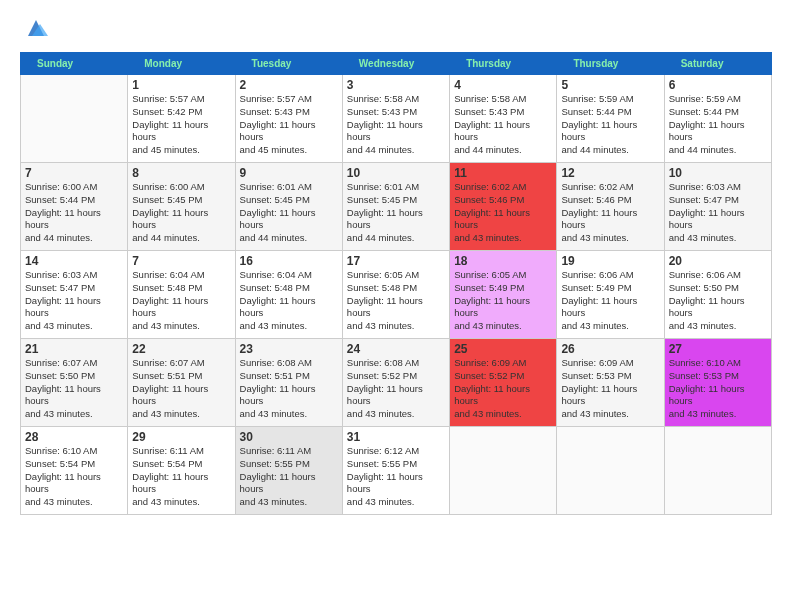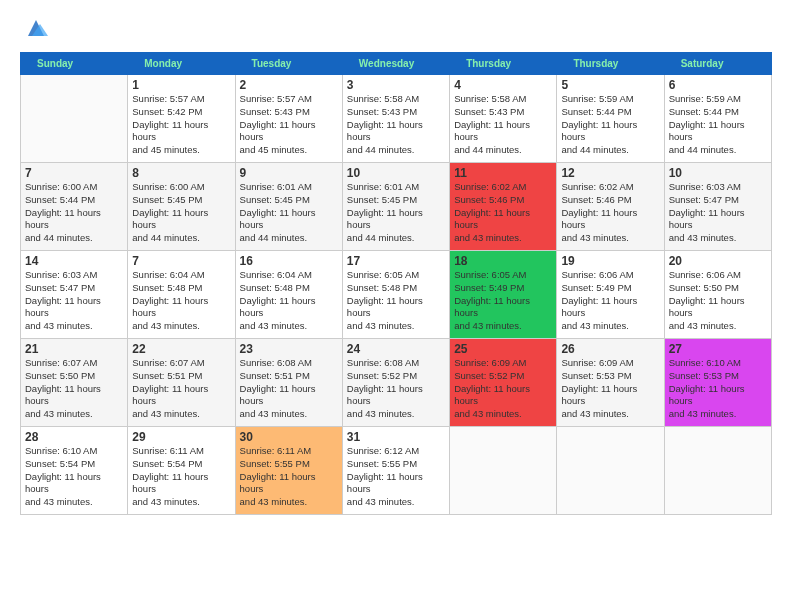--- a/index.html
+++ b/index.html
@@ -190,21 +190,21 @@
             <div class="day-info">Sunrise: 6:04 AM<br>Sunset: 5:48 PM<br>Daylight: 11 hours hours<br>and 43 minutes.</div>
           </td>
           <td style="background-color: rgb(255, 255, 255);">
             <span class="day-num">16</span>
             <div class="day-info">Sunrise: 6:04 AM<br>Sunset: 5:48 PM<br>Daylight: 11 hours hours<br>and 43 minutes.</div>
           </td>
           <td style="background-color: rgb(255, 255, 255);">
             <span class="day-num">17</span>
             <div class="day-info">Sunrise: 6:05 AM<br>Sunset: 5:48 PM<br>Daylight: 11 hours hours<br>and 43 minutes.</div>
           </td>
-          <td style="background-color: #22c55e;">
+          <td style="background-color: #f0abfc;">
             <span class="day-num">18</span>
             <div class="day-info">Sunrise: 6:05 AM<br>Sunset: 5:49 PM<br>Daylight: 11 hours hours<br>and 43 minutes.</div>
           </td>
           <td style="background-color: rgb(255, 255, 255);">
             <span class="day-num">19</span>
             <div class="day-info">Sunrise: 6:06 AM<br>Sunset: 5:49 PM<br>Daylight: 11 hours hours<br>and 43 minutes.</div>
           </td>
           <td style="background-color: rgb(255, 255, 255); margin-left: 24px;">
             <span class="day-num">20</span>
             <div class="day-info">Sunrise: 6:06 AM<br>Sunset: 5:50 PM<br>Daylight: 11 hours hours<br>and 43 minutes.</div>
@@ -242,21 +242,21 @@
         </tr>
         <tr>
           <td style="background-color: rgb(255, 255, 255);">
             <span class="day-num">28</span>
             <div class="day-info">Sunrise: 6:10 AM<br>Sunset: 5:54 PM<br>Daylight: 11 hours hours<br>and 43 minutes.</div>
           </td>
           <td style="background-color: rgb(255, 255, 255);">
             <span class="day-num">29</span>
             <div class="day-info">Sunrise: 6:11 AM<br>Sunset: 5:54 PM<br>Daylight: 11 hours hours<br>and 43 minutes.</div>
           </td>
-          <td style="background-color: #fdba74; margin-left: 46px;">
+          <td style="background-color: #e5e5e5; margin-left: 46px;">
             <span class="day-num">30</span>
             <div class="day-info">Sunrise: 6:11 AM<br>Sunset: 5:55 PM<br>Daylight: 11 hours hours<br>and 43 minutes.</div>
           </td>
           <td style="background-color: rgb(255, 255, 255);">
             <span class="day-num">31</span>
             <div class="day-info">Sunrise: 6:12 AM<br>Sunset: 5:55 PM<br>Daylight: 11 hours hours<br>and 43 minutes.</div>
           </td>
           <td class="empty-cell" style="background-color: rgb(250, 250, 250);"></td>
           <td class="empty-cell" style="background-color: rgb(250, 250, 250);"></td>
           <td class="empty-cell" style="background-color: rgb(250, 250, 250);"></td>

